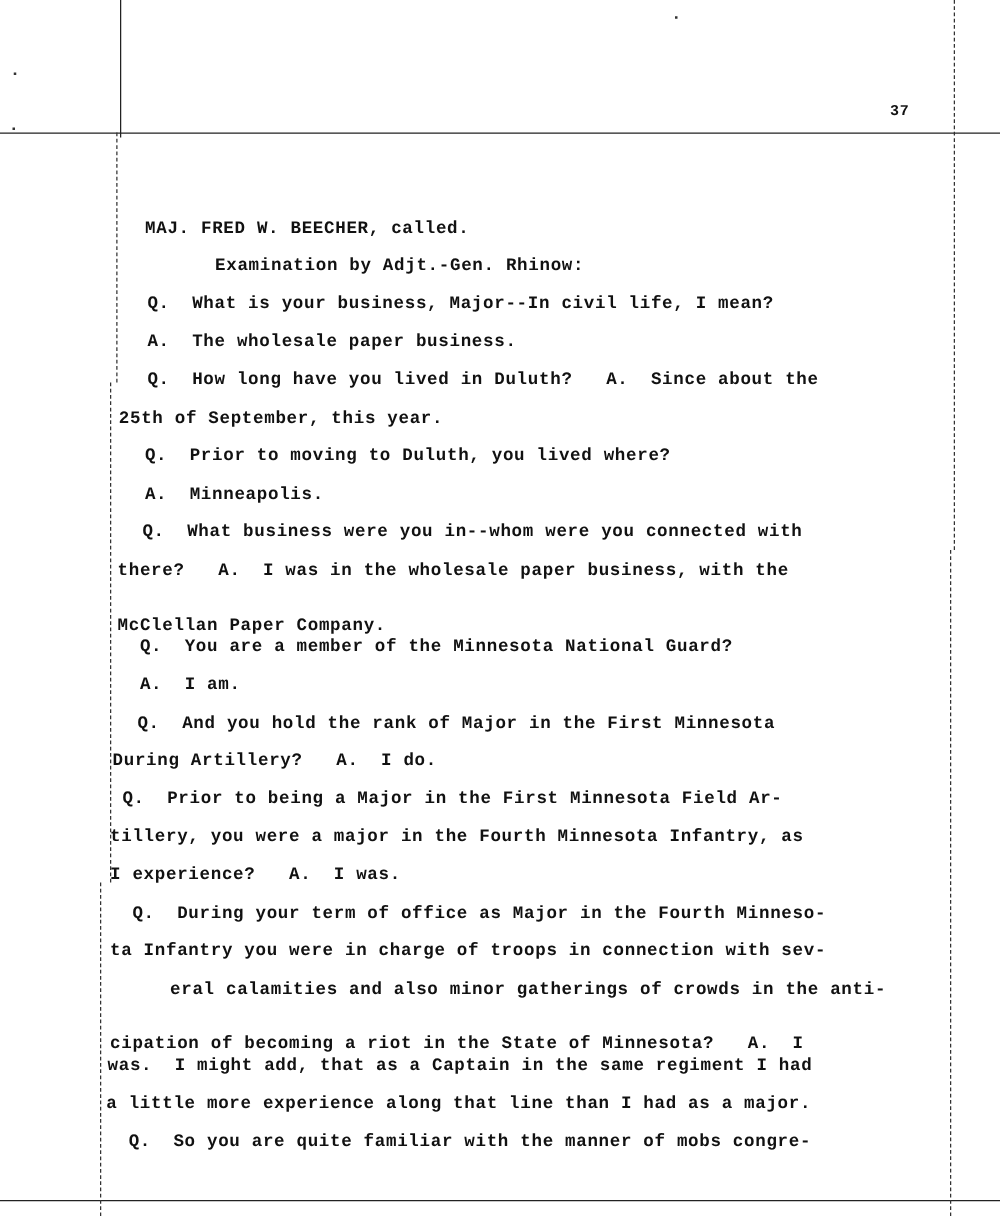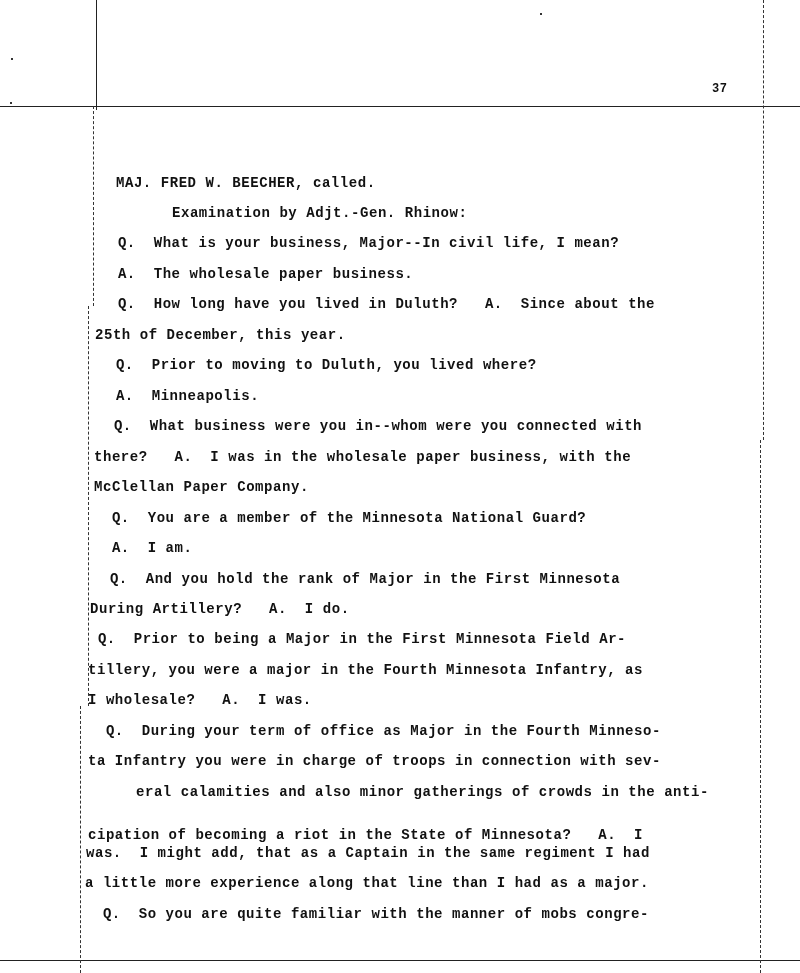--- a/index.html
+++ b/index.html
@@ -41,33 +41,33 @@
 
 <div class="page-num">37</div>
 
 <div class="line" style="left:116px; top:175px;">MAJ. FRED W. BEECHER, called.</div>
 <div class="line" style="left:172px; top:205px;">Examination by Adjt.-Gen. Rhinow:</div>
 
 <div id="body-lines">
     <div class="line" style="left: 100px; top: 235px;">  Q.  What is your business, Major--In civil life, I mean?</div>
     <div class="line" style="left: 100px; top: 266px;">  A.  The wholesale paper business.</div>
     <div class="line" style="left: 100px; top: 296px;">  Q.  How long have you lived in Duluth?   A.  Since about the</div>
-    <div class="line" style="left: 95px; top: 327px;">25th of December, this year.</div>
+    <div class="line" style="left: 95px; top: 327px;">25th of September, this year.</div>
     <div class="line" style="left: 98px; top: 357px;">  Q.  Prior to moving to Duluth, you lived where?</div>
     <div class="line" style="left: 98px; top: 388px;">  A.  Minneapolis.</div>
     <div class="line" style="left: 96px; top: 418px;">  Q.  What business were you in--whom were you connected with</div>
     <div class="line" style="left: 94px; top: 449px;">there?   A.  I was in the wholesale paper business, with the</div>
-    <div class="line" style="left: 94px; top: 479px;">McClellan Paper Company.</div>
+    <div class="line" style="left: 94px; top: 493px;">McClellan Paper Company.</div>
     <div class="line" style="left: 94px; top: 510px;">  Q.  You are a member of the Minnesota National Guard?</div>
     <div class="line" style="left: 94px; top: 540px;">  A.  I am.</div>
     <div class="line" style="left: 92px; top: 571px;">  Q.  And you hold the rank of Major in the First Minnesota</div>
     <div class="line" style="left: 90px; top: 601px;">During Artillery?   A.  I do.</div>
     <div class="line" style="left: 80px; top: 631px;">  Q.  Prior to being a Major in the First Minnesota Field Ar-</div>
     <div class="line" style="left: 88px; top: 662px;">tillery, you were a major in the Fourth Minnesota Infantry, as</div>
-    <div class="line" style="left: 88px; top: 692px;">I wholesale?   A.  I was.</div>
+    <div class="line" style="left: 88px; top: 692px;">I experience?   A.  I was.</div>
     <div class="line" style="left: 88px; top: 723px;">  Q.  During your term of office as Major in the Fourth Minneso-</div>
     <div class="line" style="left: 88px; top: 753px;">ta Infantry you were in charge of troops in connection with sev-</div>
     <div class="line" style="left: 88px; top: 784px; margin-left: 48px;">eral calamities and also minor gatherings of crowds in the anti-</div>
     <div class="line" style="left: 88px; top: 814px; margin-top: 13px;">cipation of becoming a riot in the State of Minnesota?   A.  I</div>
     <div class="line" style="left: 86px; top: 845px;">was.  I might add, that as a Captain in the same regiment I had</div>
     <div class="line" style="left: 85px; top: 875px;">a little more experience along that line than I had as a major.</div>
     <div class="line" style="left: 85px; top: 906px;">  Q.  So you are quite familiar with the manner of mobs congre-</div>
   </div>
 
 </body></html>

